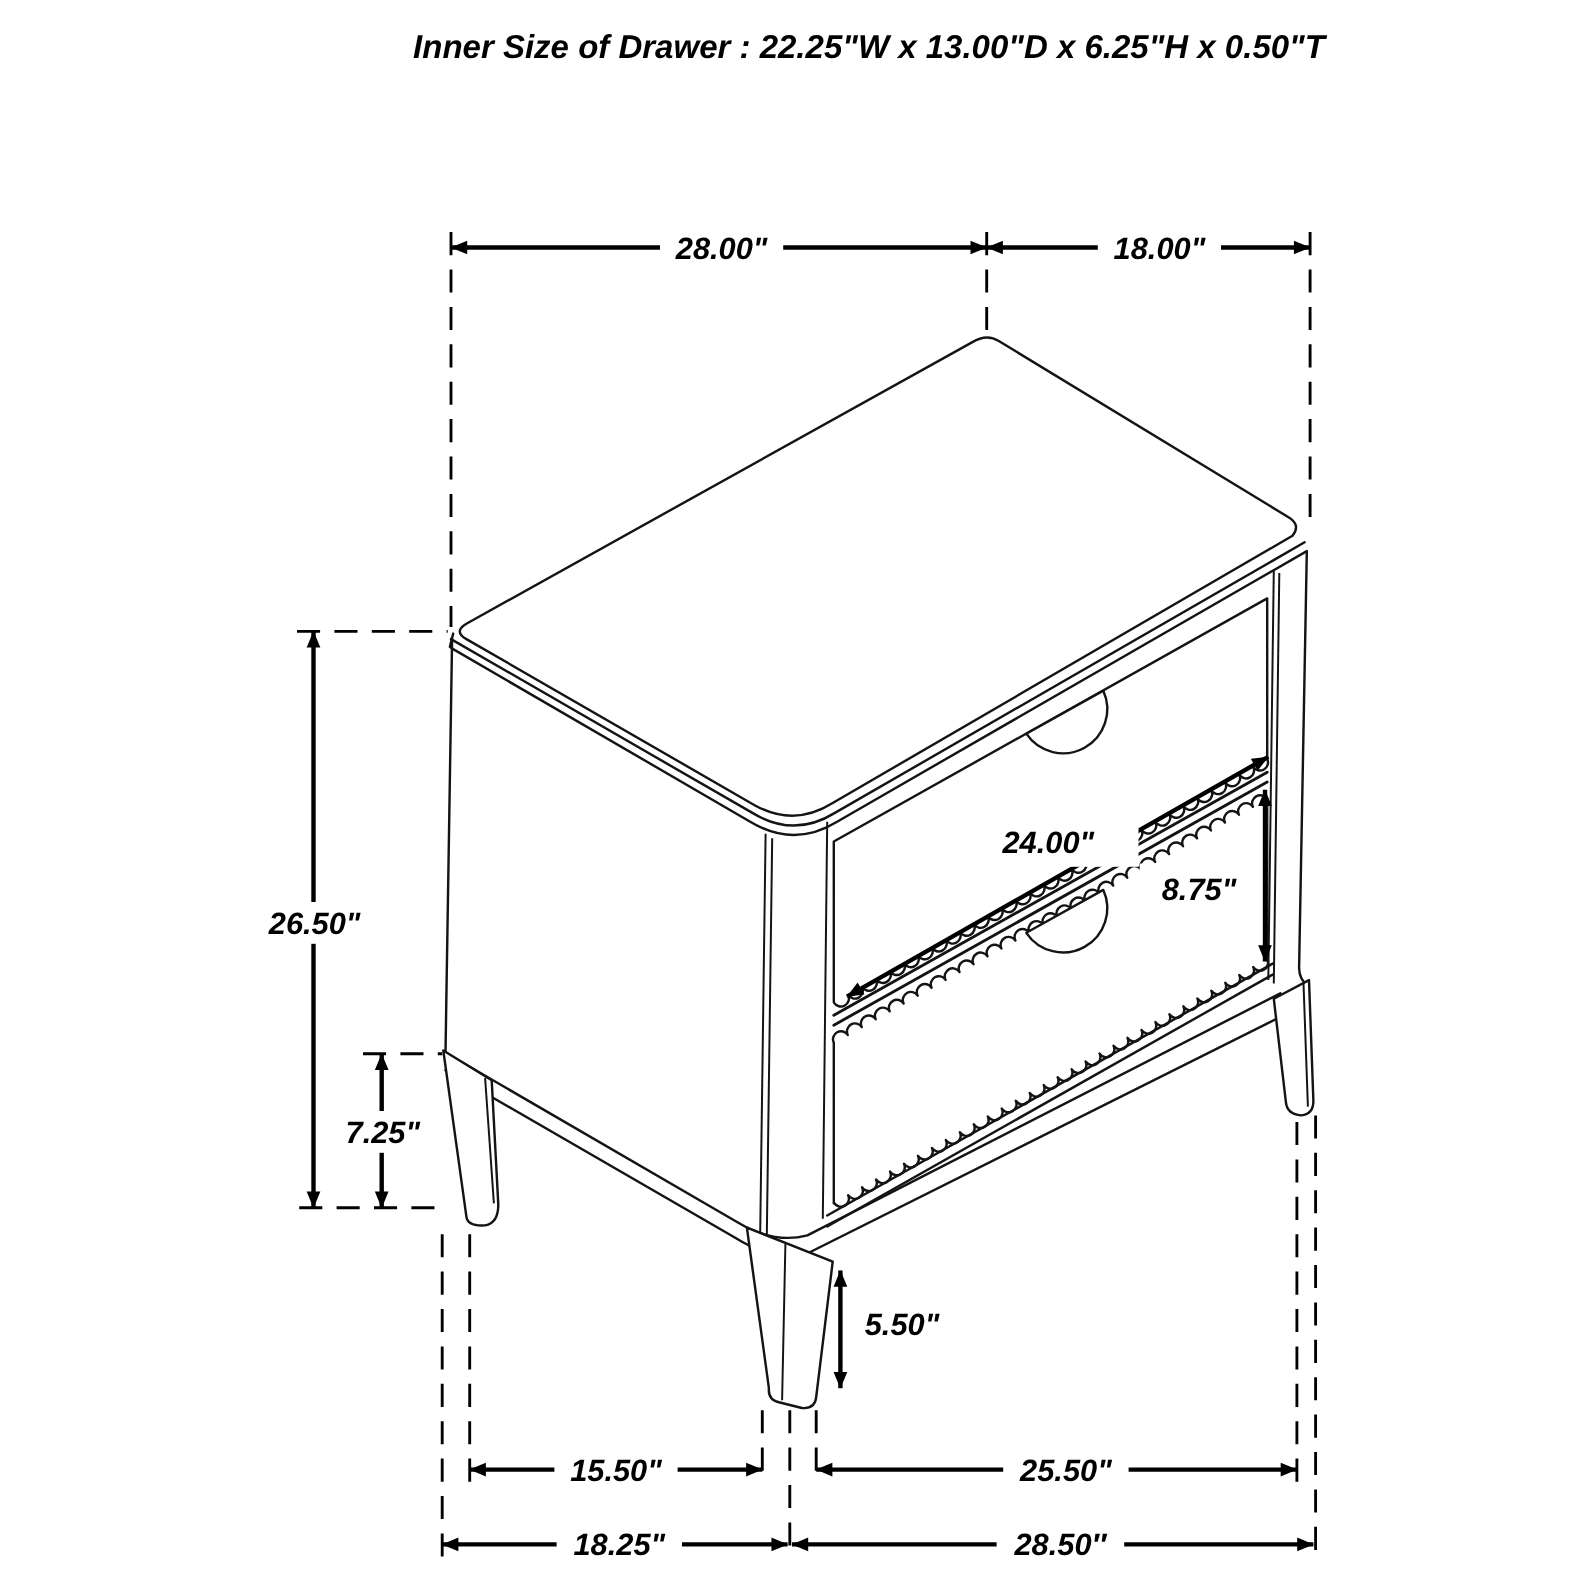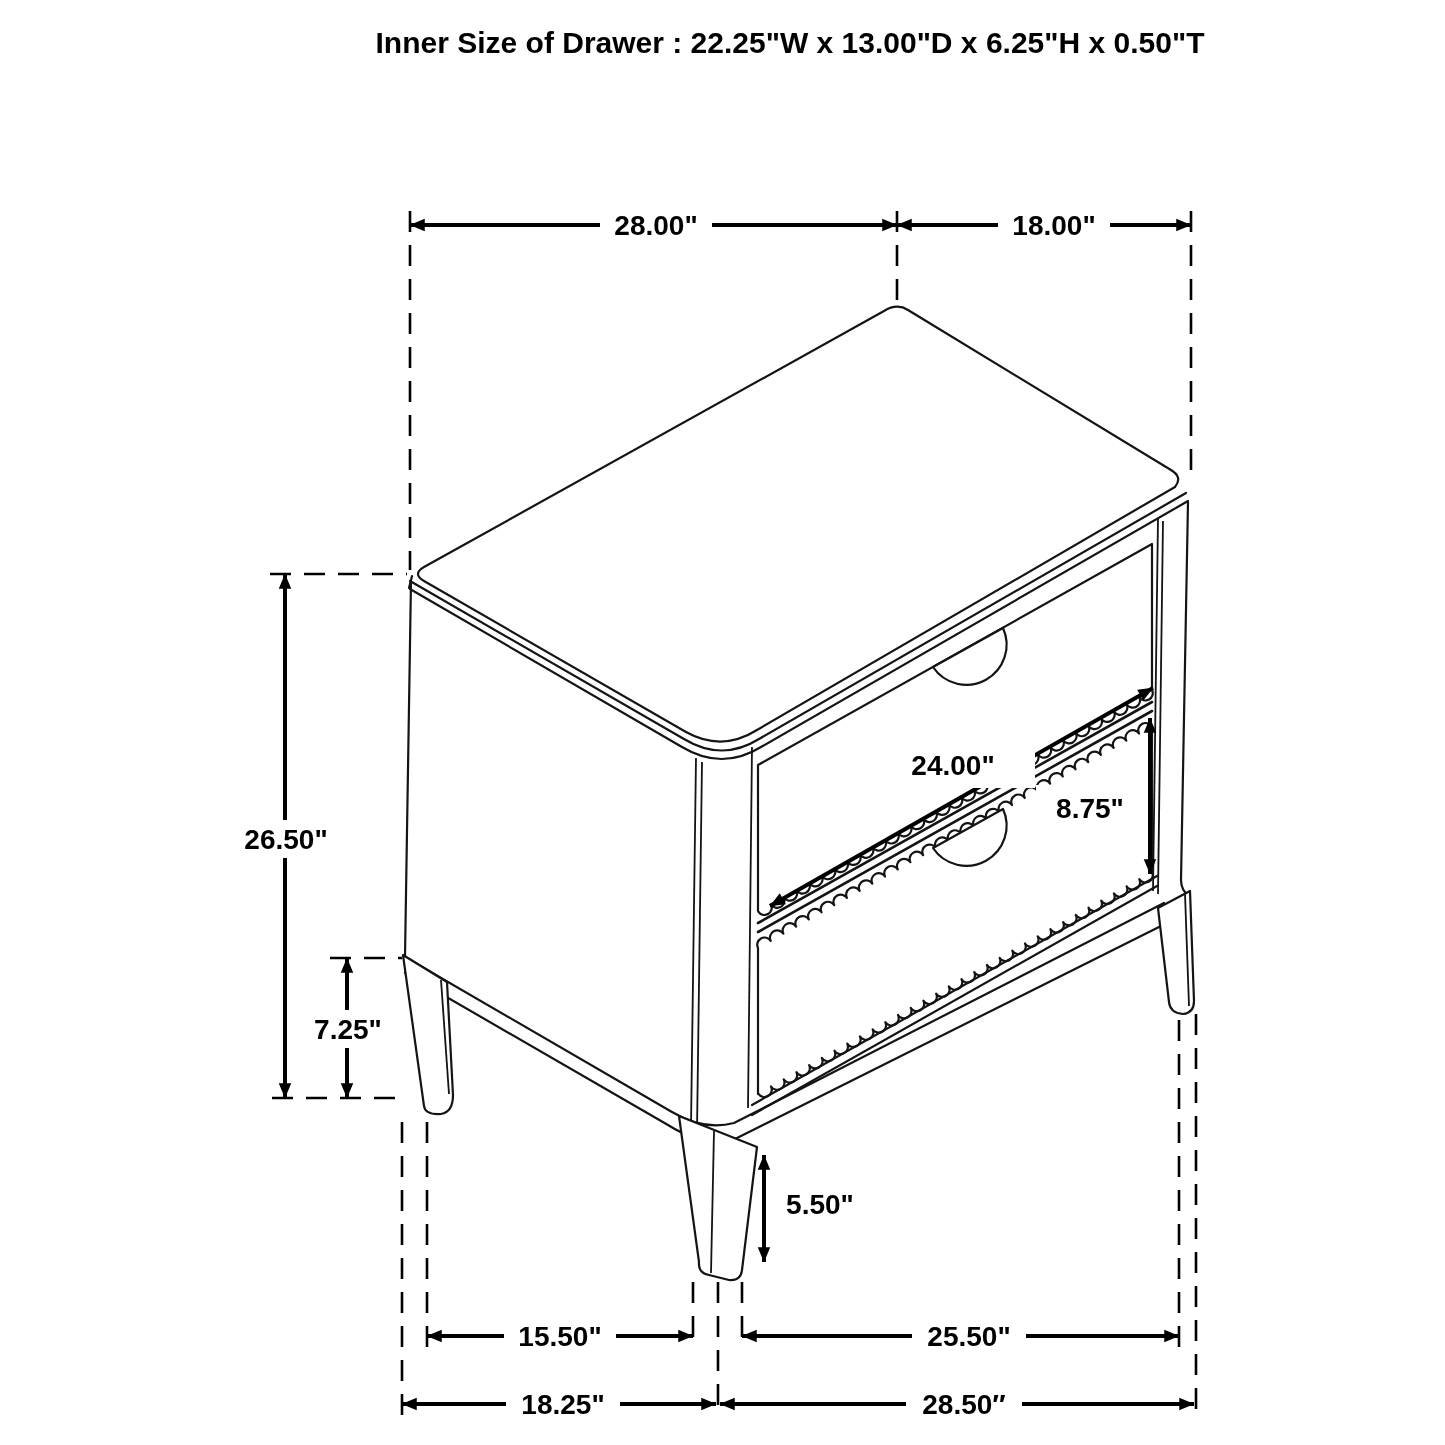--- a/index.html
+++ b/index.html
@@ -1,16 +1,16 @@
 <!DOCTYPE html>
 <html><head>
 <meta charset="utf-8">
 <style>
   html,body{margin:0;padding:0;background:#ffffff;}
-  .page{position:relative;width:1445px;height:1445px;background:#ffffff;overflow:hidden;}
+  .page{position:relative;width:1445px;height:1445px;background:#ffffff;overflow:hidden;font-style:italic;}
   svg{display:block;}
   .title-text{font-family:"Liberation Sans",sans-serif;font-weight:bold;font-size:30px;fill:#000;text-anchor:middle;}
   .dim-label{font-family:"Liberation Sans",sans-serif;font-weight:bold;font-size:28px;fill:#000;text-anchor:middle;}
   .ext{stroke:#000;stroke-width:2.6;stroke-dasharray:21 13;fill:none;}
   .dimline{stroke:#000;stroke-width:4;fill:none;}
   .ln{stroke:#141414;stroke-width:2.2;fill:none;stroke-linejoin:round;stroke-linecap:round;}
   .lnthin{stroke:#141414;stroke-width:1.8;fill:none;}
   .fillw{fill:#ffffff;}
   .lbl-bg{fill:#ffffff;}
 </style>

